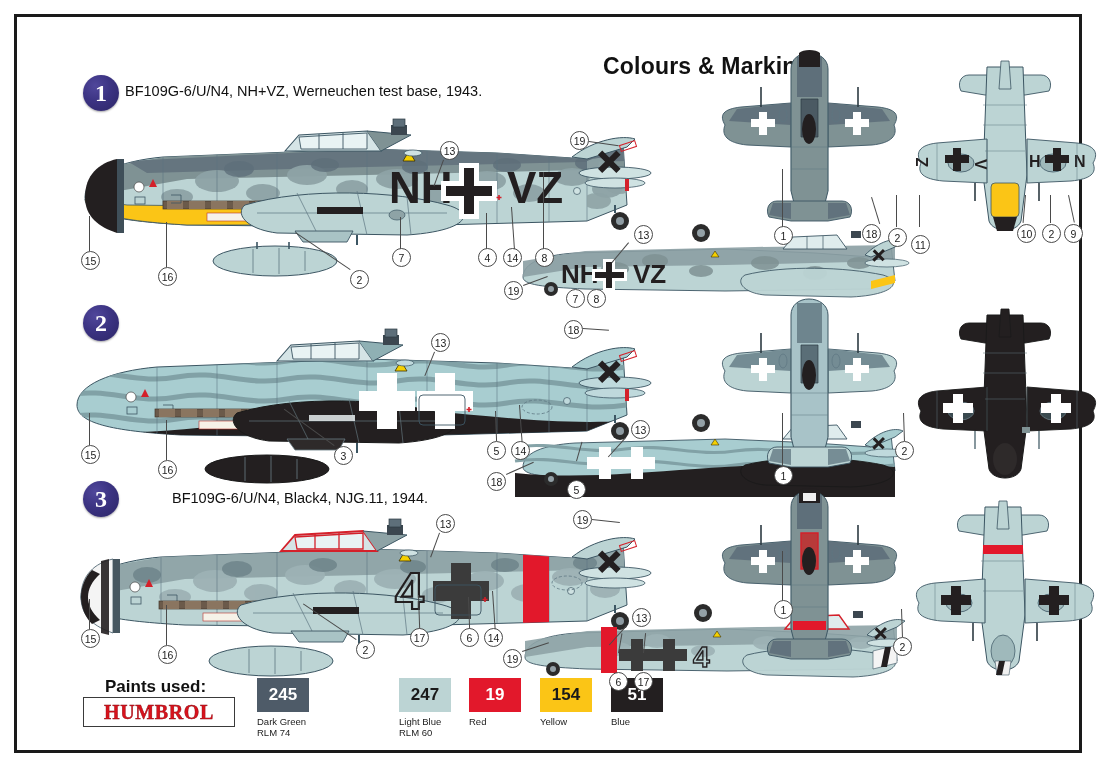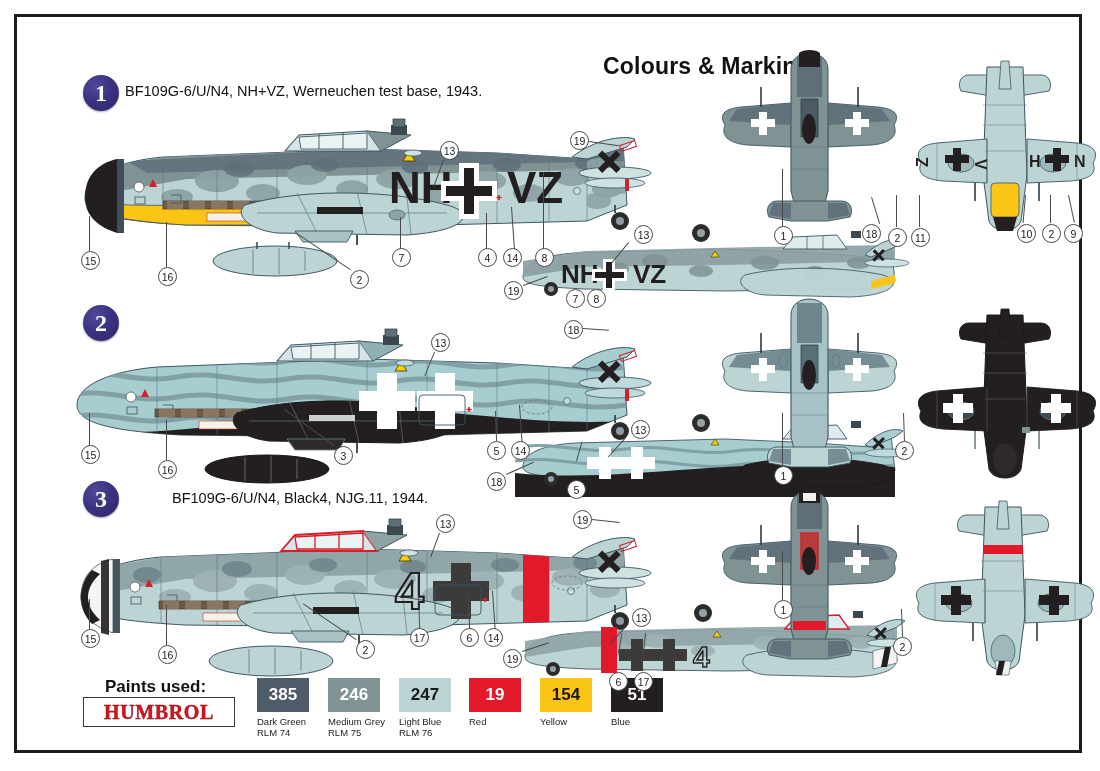--- a/index.html
+++ b/index.html
@@ -372,21 +372,21 @@
     </g>
 
     <path d="M58,128 L58,146" stroke="#2c3a42" stroke-width="1.6"></path>
     <path d="M122,128 L122,146" stroke="#2c3a42" stroke-width="1.6"></path>
   </svg>
   </div>
   <div class="callout" style="left:845px;top:207px;">18</div>
   <div class="lead" style="left:855px;top:180px;width:28px;transform:rotate(73deg);"></div>
   <div class="callout" style="left:871px;top:211px;">2</div>
   <div class="lead" style="left:880px;top:178px;width:32px;transform:rotate(90deg);"></div>
-  <div class="callout" style="left:894px;top:211px;">11</div>
+  <div class="callout" style="left:894px;top:218px;">11</div>
   <div class="lead" style="left:903px;top:178px;width:32px;transform:rotate(90deg);"></div>
   <div class="callout" style="left:1000px;top:207px;">10</div>
   <div class="lead" style="left:1009px;top:178px;width:28px;transform:rotate(95deg);"></div>
   <div class="callout" style="left:1025px;top:207px;">2</div>
   <div class="lead" style="left:1034px;top:178px;width:28px;transform:rotate(90deg);"></div>
   <div class="callout" style="left:1047px;top:207px;">9</div>
   <div class="lead" style="left:1052px;top:178px;width:28px;transform:rotate(78deg);"></div>
 
   <div class="scheme-badge" style="left:66px;top:288px;">2</div>
 
@@ -866,40 +866,33 @@
   </div>
   <div class="callout" style="left:876px;top:620px;">2</div>
   <div class="lead" style="left:885px;top:592px;width:28px;transform:rotate(88deg);"></div>
 
   <div class="paints-title">Paints used:</div>
   <div class="humbrol-box">
     <span class="humbrol-text">HUMBROL</span>
   </div>
 
   <div class="swatch-group" style="left:240px;">
-    <div class="swatch" style="background:#4e5b68;color:#ffffff;">385</div>
+    <div class="swatch" style="background:#4e5b68;color:#ffffff;">245</div>
     <div class="swatch-label">
       <div>Dark Green</div>
       <div>RLM 74</div>
     </div>
   </div>
 
-  <div class="swatch-group" style="left:311px;">
-    <div class="swatch" style="background:#7f9294;color:#ffffff;">246</div>
-    <div class="swatch-label">
-      <div>Medium Grey</div>
-      <div>RLM 75</div>
-    </div>
-  </div>
 
   <div class="swatch-group" style="left:382px;">
     <div class="swatch" style="background:#bcd4d4;color:#1a1a1a;">247</div>
     <div class="swatch-label">
       <div>Light Blue</div>
-      <div>RLM 76</div>
+      <div>RLM 60</div>
     </div>
   </div>
 
   <div class="swatch-group" style="left:452px;">
     <div class="swatch" style="background:#e2182b;color:#ffffff;">19</div>
     <div class="swatch-label">
       <div>Red</div>
     </div>
   </div>
 

